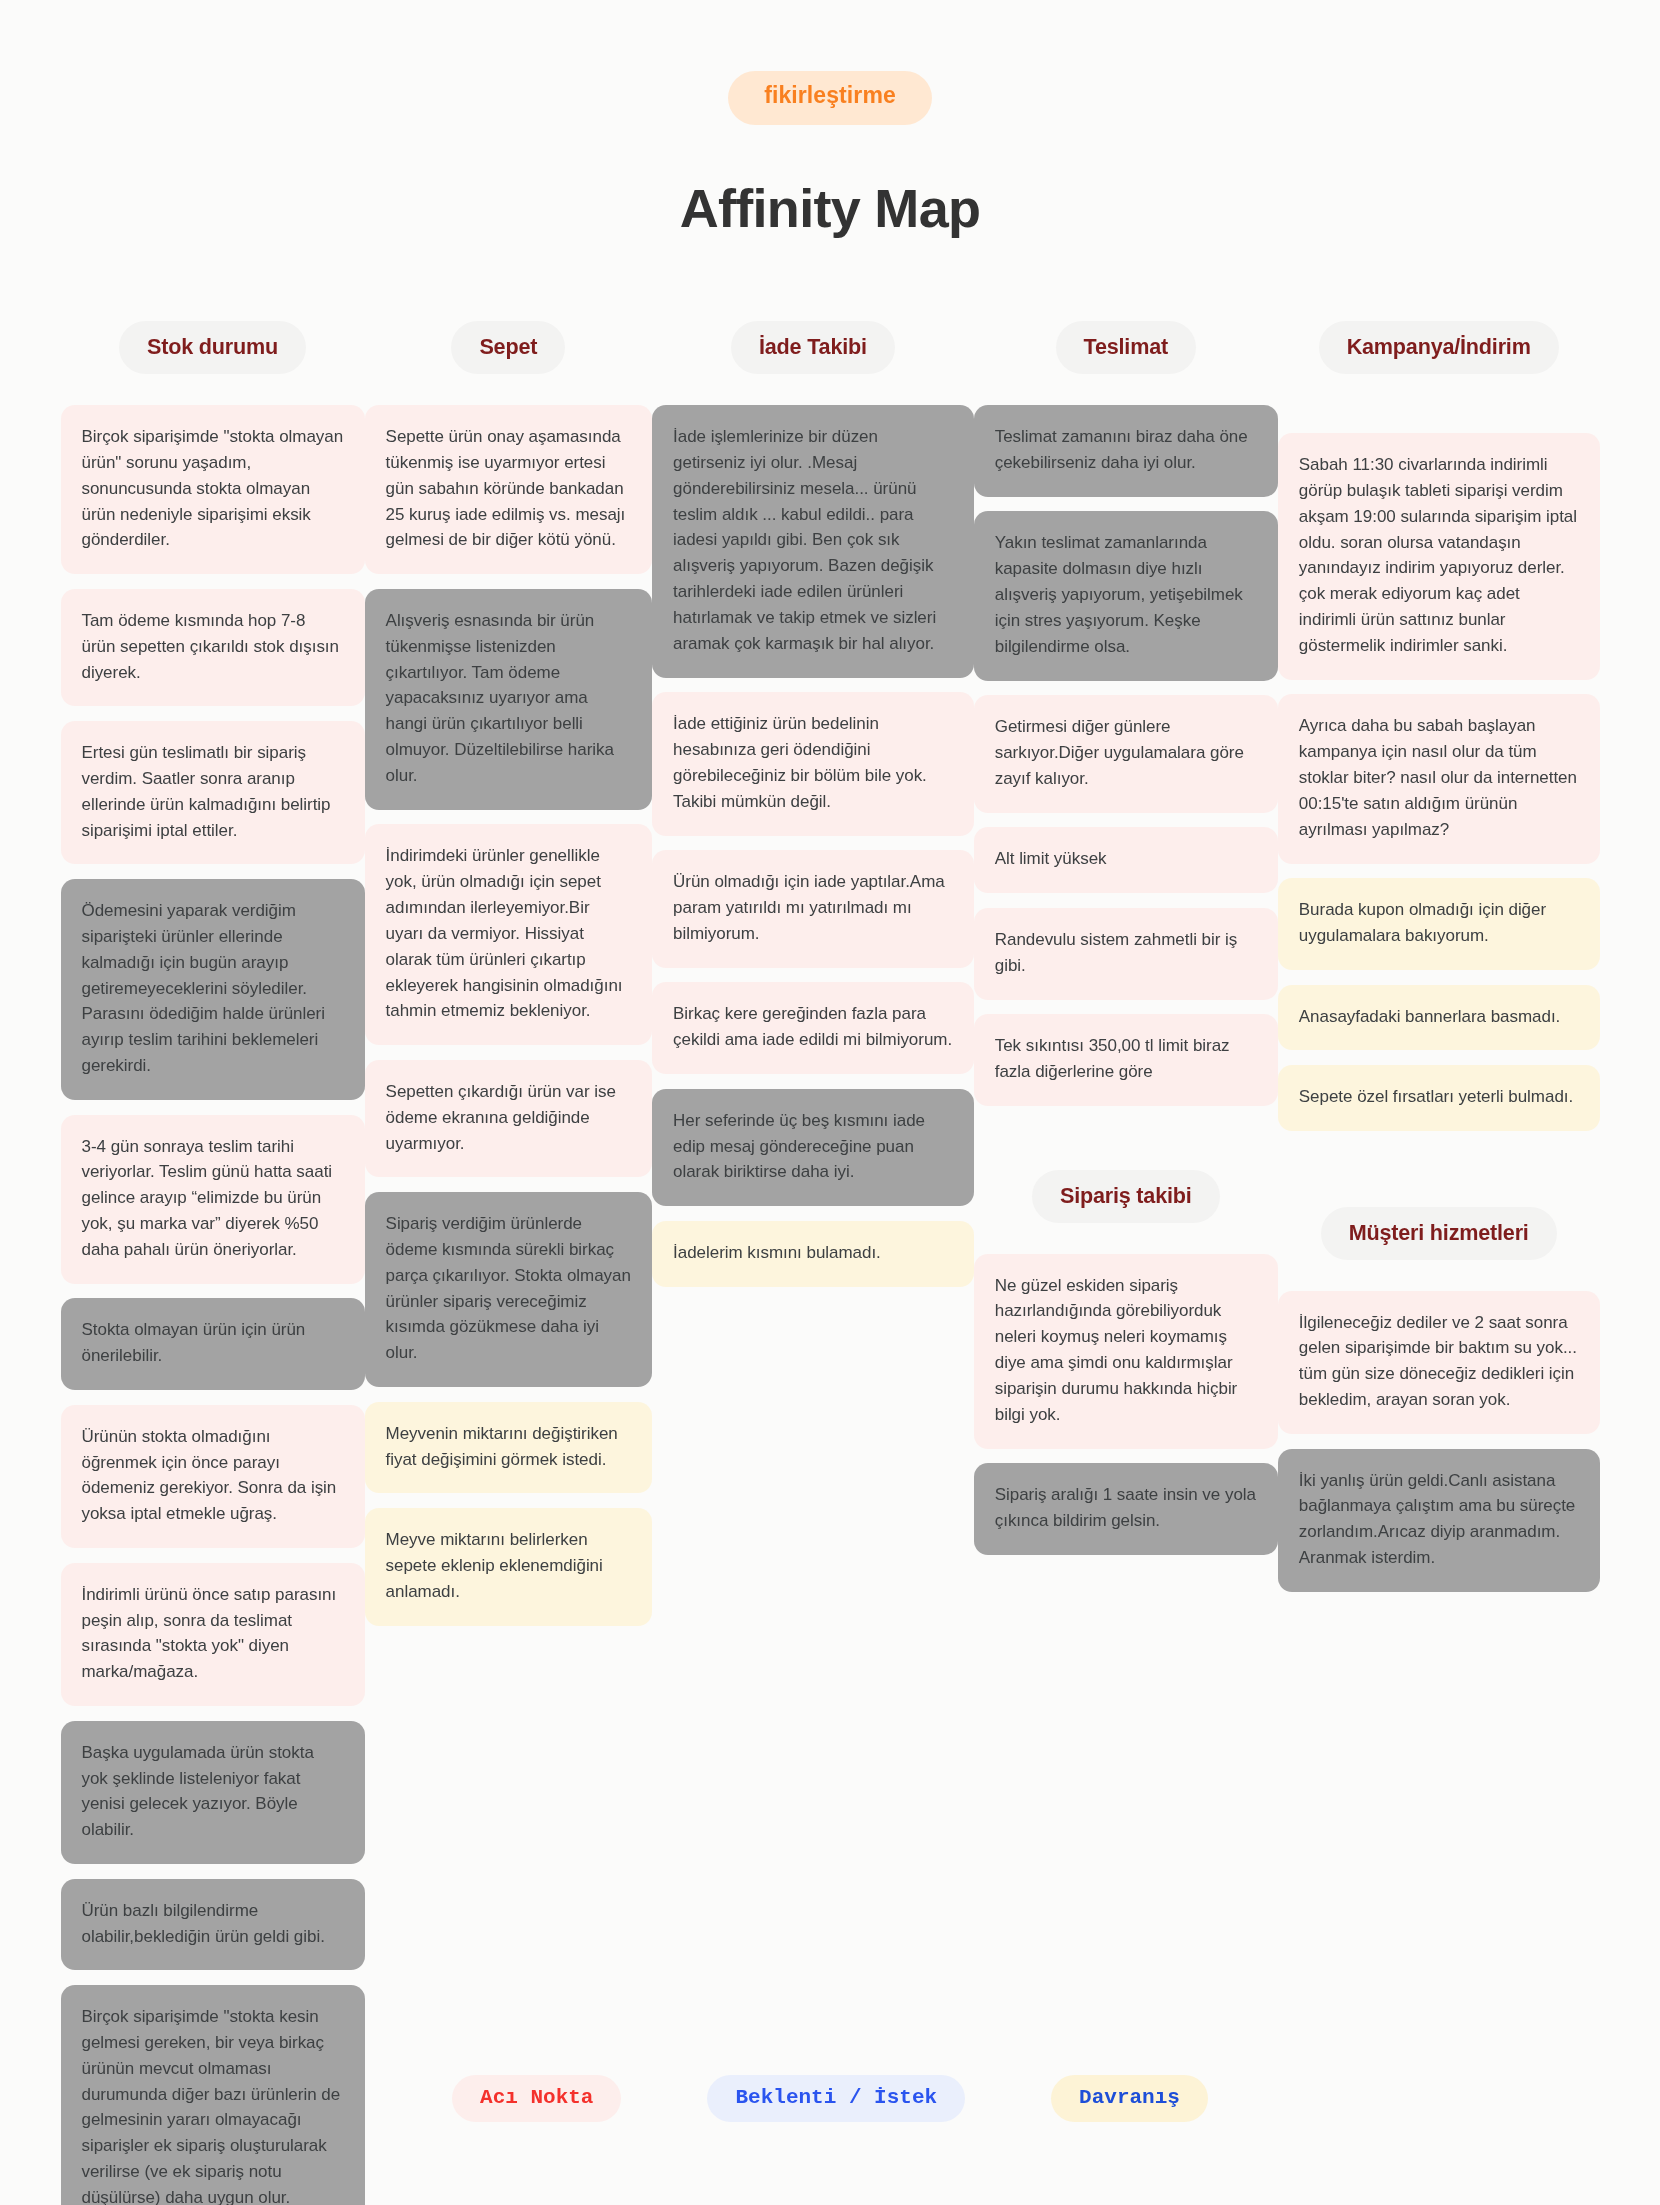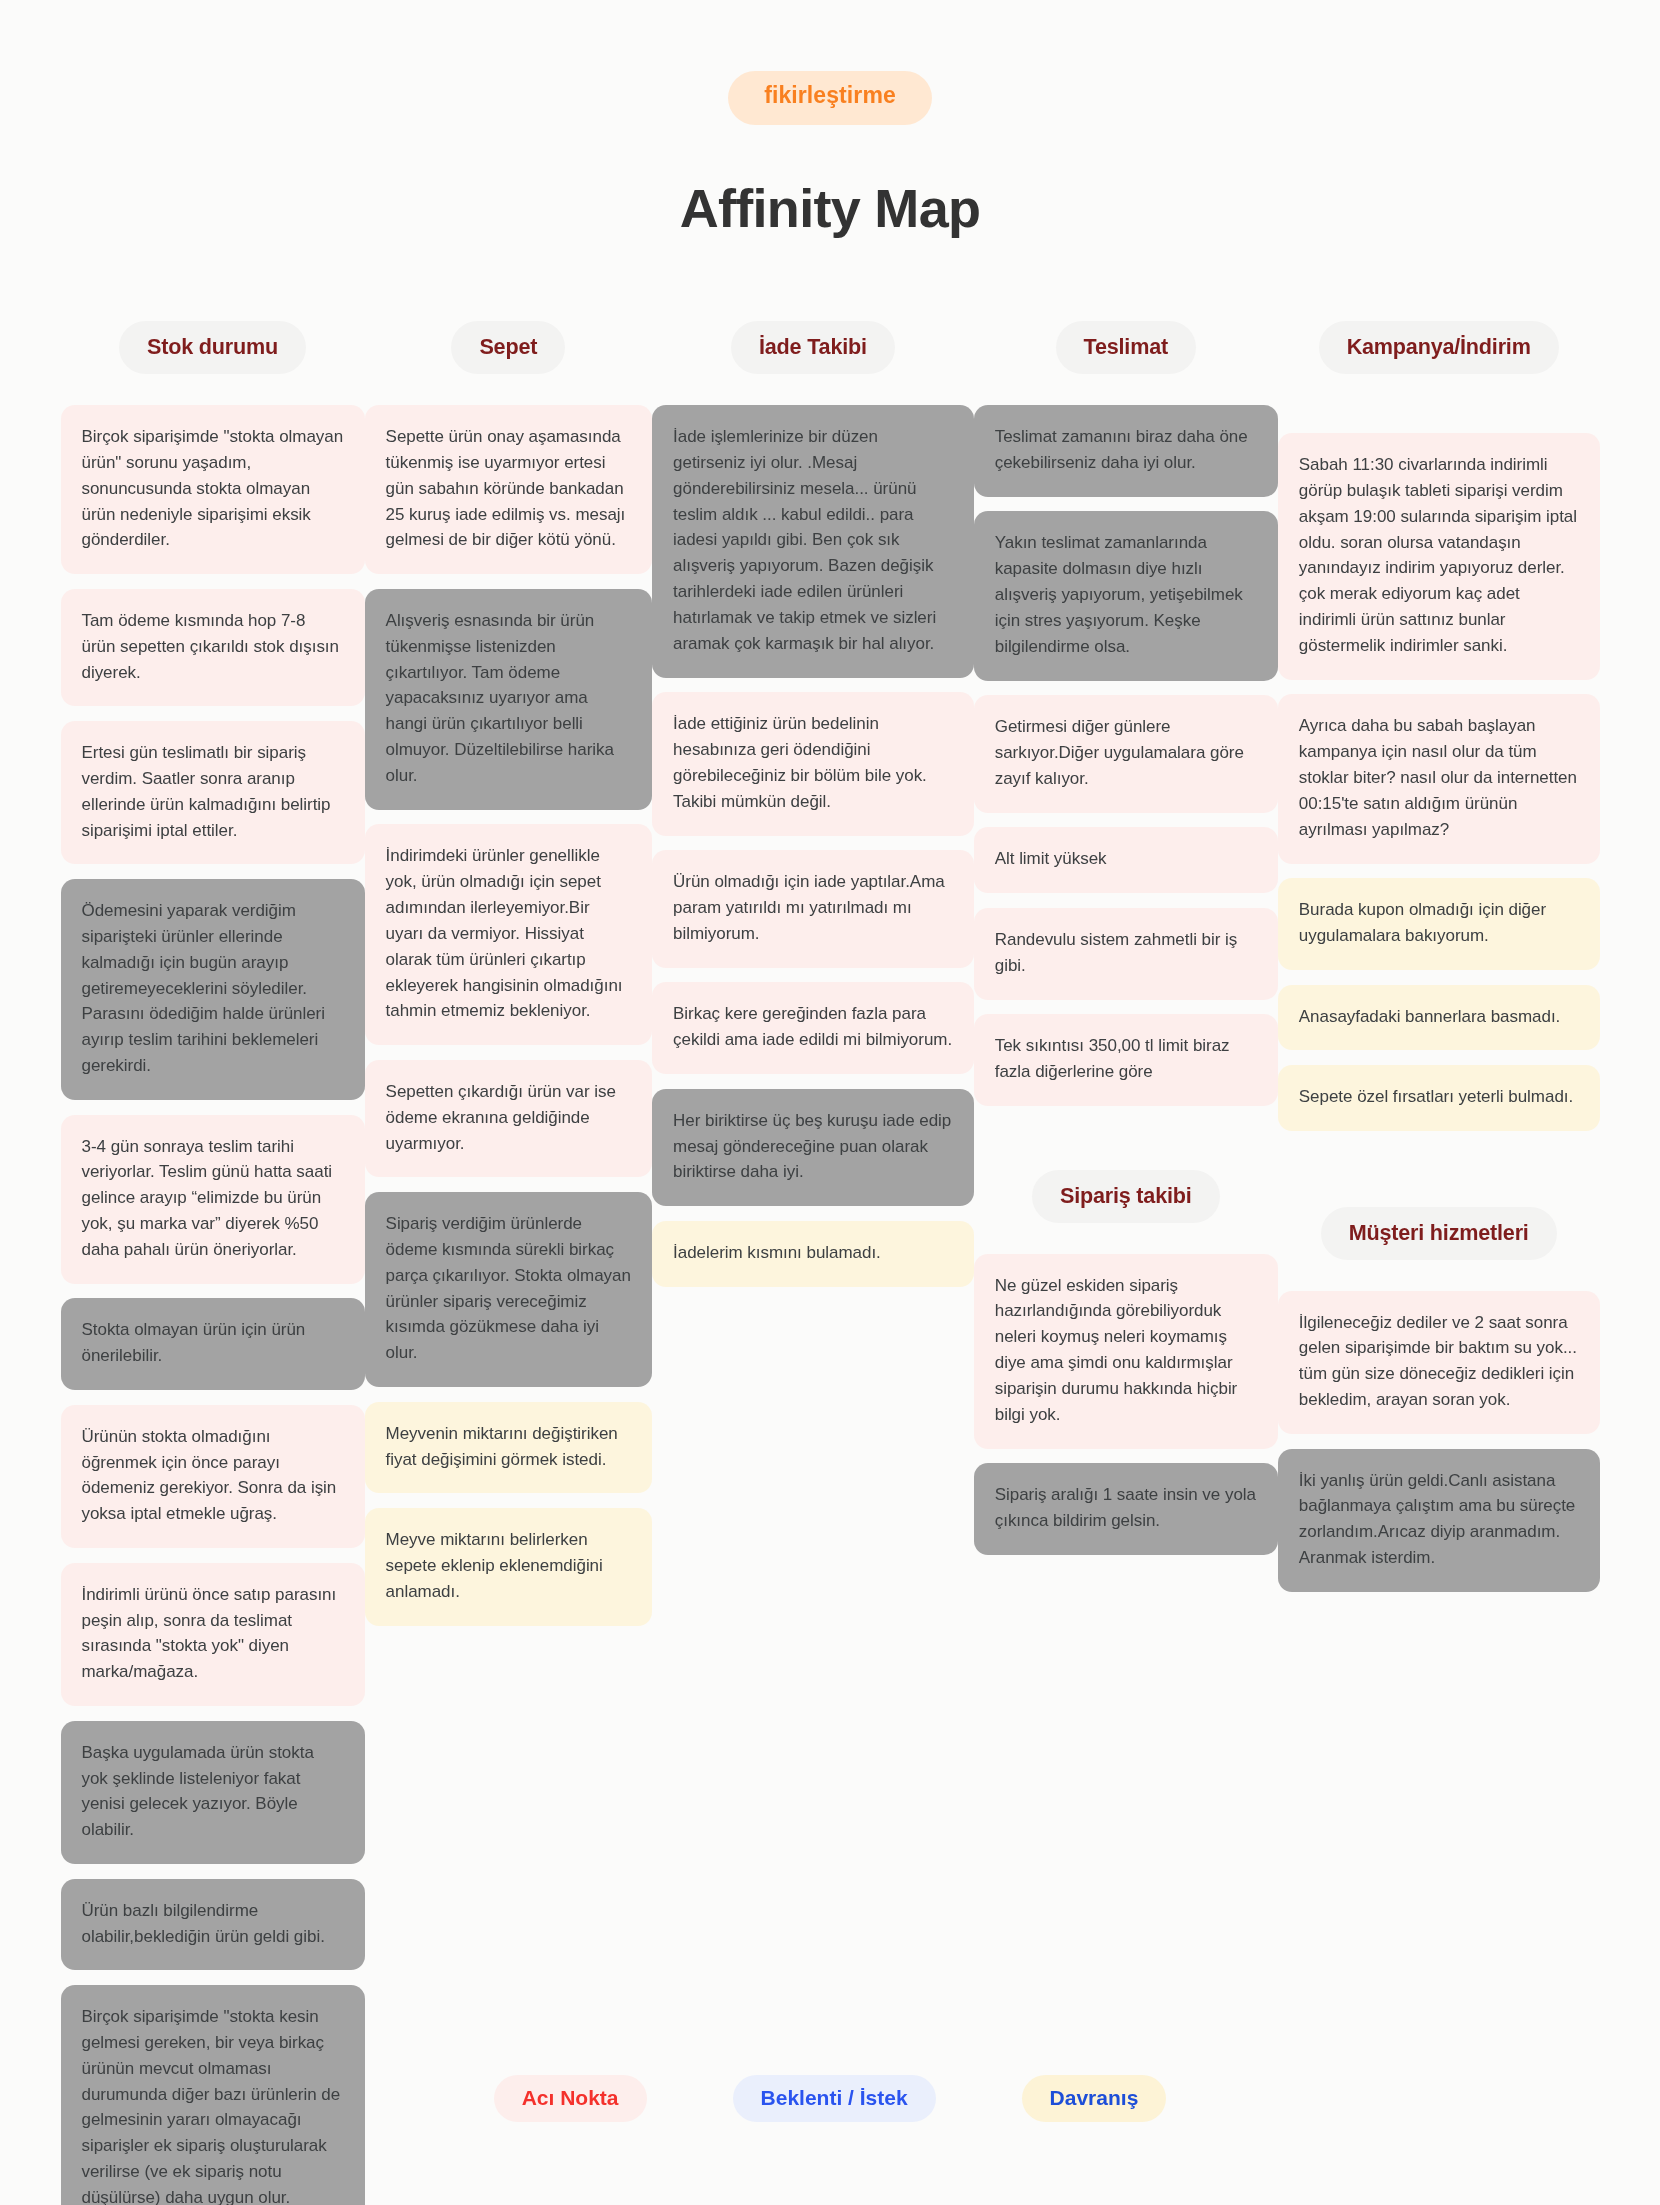--- a/index.html
+++ b/index.html
@@ -106,20 +106,21 @@
   
   .legend {
     position: absolute;
     left: 0;
     right: 0;
     top: 2075px;
     display: flex;
     justify-content: center;
     align-items: center;
     gap: 86px;
+    font-family: Liberation Mono, monospace;
   }
   .legend-item {
     border-radius: 24px;
     font-size: 21px;
     font-weight: 700;
     padding: 12px 28px 14px;
     line-height: 1;
     white-space: nowrap;
   }
   .legend-pain      { background: #fdeeec; color: #f4312c; }
@@ -166,21 +167,21 @@
             <div class="card behaviour">Meyve miktarını belirlerken sepete eklenip eklenemdiğini anlamadı.</div>
           </div>
         </div>
         <div class="column col-w3">
           <div class="group-head">İade Takibi</div>
           <div class="cards">
             <div class="card expect">İade işlemlerinize bir düzen getirseniz iyi olur. .Mesaj gönderebilirsiniz mesela... ürünü teslim aldık ... kabul edildi.. para iadesi yapıldı gibi. Ben çok sık alışveriş yapıyorum. Bazen değişik tarihlerdeki iade edilen ürünleri hatırlamak ve takip etmek ve sizleri aramak çok karmaşık bir hal alıyor.</div>
             <div class="card pain">İade ettiğiniz ürün bedelinin hesabınıza geri ödendiğini görebileceğiniz bir bölüm bile yok. Takibi mümkün değil.</div>
             <div class="card pain">Ürün olmadığı için iade yaptılar.Ama param yatırıldı mı yatırılmadı mı bilmiyorum.</div>
             <div class="card pain">Birkaç kere gereğinden fazla para çekildi ama iade edildi mi bilmiyorum.</div>
-            <div class="card expect">Her biriktirse üç beş kuruşu iade edip mesaj göndereceğine puan olarak biriktirse daha iyi.</div>
+            <div class="card expect">Her seferinde üç beş kısmını iade edip mesaj göndereceğine puan olarak biriktirse daha iyi.</div>
             <div class="card behaviour">İadelerim kısmını bulamadı.</div>
           </div>
         </div>
         <div class="column col-w4">
           <div class="group-head">Teslimat</div>
           <div class="cards">
             <div class="card expect">Teslimat zamanını biraz daha öne çekebilirseniz daha iyi olur.</div>
             <div class="card expect">Yakın teslimat zamanlarında kapasite dolmasın diye hızlı alışveriş yapıyorum, yetişebilmek için stres yaşıyorum. Keşke bilgilendirme olsa.</div>
             <div class="card pain">Getirmesi diğer günlere sarkıyor.Diğer uygulamalara göre zayıf kalıyor.</div>
             <div class="card pain">Alt limit yüksek</div>

